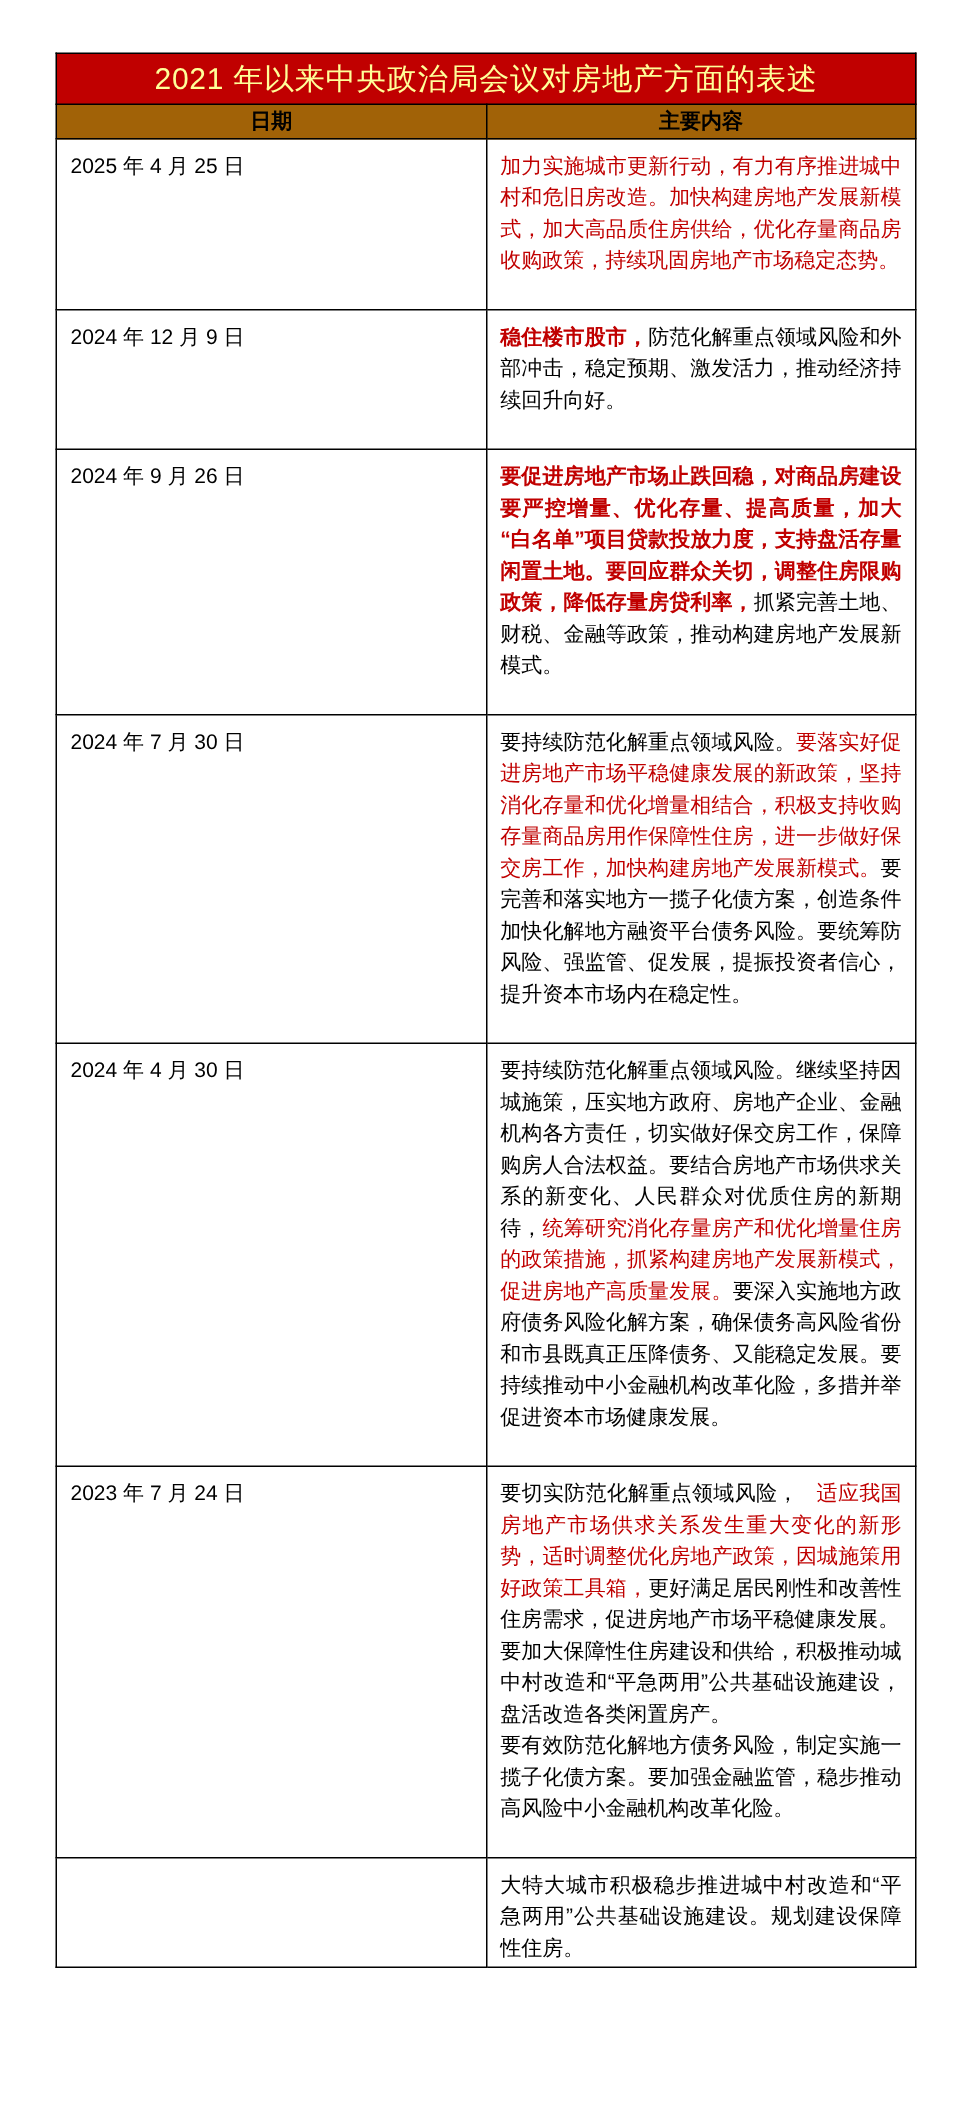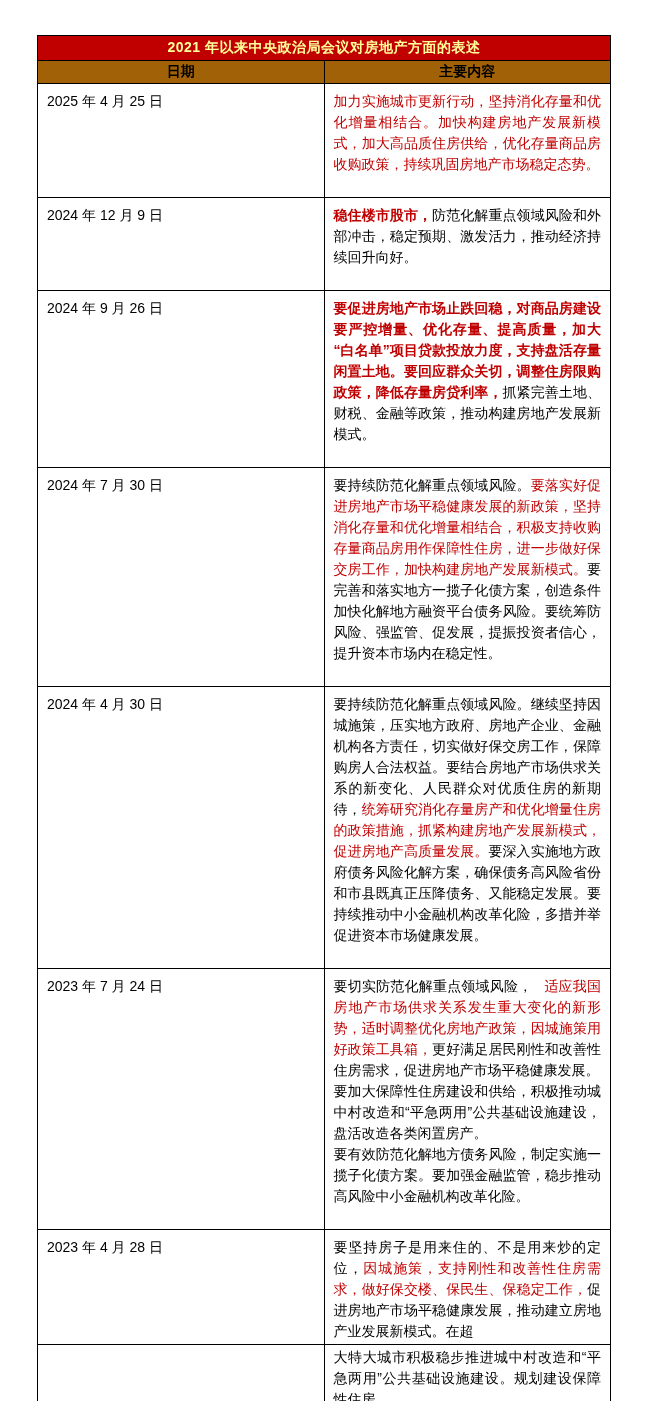--- a/index.html
+++ b/index.html
@@ -20,22 +20,22 @@
     border-collapse:collapse;
     width:574px;
     table-layout:fixed;
   }
   .policy-table th, .policy-table td {
     border:1px solid #000;
   }
   .title-cell {
     background:#C00000;
     color:#FFFF99;
-    font-size:14px;
-    font-weight:bold;
+    font-size:20px;
+    font-weight:normal;
     text-align:center;
     padding:3px 2px;
     letter-spacing:0.5px;
   }
   .col-header-row th {
     background:#a16207;
     color:#000;
     font-size:14px;
     font-weight:bold;
     text-align:center;
@@ -76,21 +76,21 @@
         <th colspan="2" class="title-cell" style="background: rgb(192, 0, 0); color: rgb(255, 255, 153);">2021 年以来中央政治局会议对房地产方面的表述</th>
       </tr>
       <tr class="col-header-row">
         <th class="col-date">日期</th>
         <th class="col-content">主要内容</th>
       </tr>
     </thead>
     <tbody>
         <tr>
           <td class="date-cell">2025 年 4 月 25 日</td>
-          <td class="content-cell"><span class="seg red" style="color: rgb(192, 0, 0);">加力实施城市更新行动，坚持消化存量和优化增量相结合。加快构建房地产发展新模式，加大高品质住房供给，优化存量商品房收购政策，持续巩固房地产市场稳定态势。</span></td>
+          <td class="content-cell"><span class="seg red" style="color: rgb(192, 0, 0);">加力实施城市更新行动，有力有序推进城中村和危旧房改造。加快构建房地产发展新模式，加大高品质住房供给，优化存量商品房收购政策，持续巩固房地产市场稳定态势。</span></td>
         </tr>
         <tr>
           <td class="date-cell">2024 年 12 月 9 日</td>
           <td class="content-cell"><span class="seg red" style="color: rgb(192, 0, 0); font-weight: bold;">稳住楼市股市，</span><span class="seg">防范化解重点领域风险和外部冲击，稳定预期、激发活力，推动经济持续回升向好。</span></td>
         </tr>
         <tr>
           <td class="date-cell">2024 年 9 月 26 日</td>
           <td class="content-cell"><span class="seg red" style="color: rgb(192, 0, 0); font-weight: bold;">要促进房地产市场止跌回稳，对商品房建设要严控增量、优化存量、提高质量，加大“白名单”项目贷款投放力度，支持盘活存量闲置土地。要回应群众关切，调整住房限购政策，降低存量房贷利率，</span><span class="seg">抓紧完善土地、财税、金融等政策，推动构建房地产发展新模式。</span></td>
         </tr>
         <tr>
@@ -101,22 +101,18 @@
           <td class="date-cell">2024 年 4 月 30 日</td>
           <td class="content-cell"><span class="seg">要持续防范化解重点领域风险。继续坚持因城施策，压实地方政府、房地产企业、金融机构各方责任，切实做好保交房工作，保障购房人合法权益。要结合房地产市场供求关系的新变化、人民群众对优质住房的新期待，</span><span class="seg red" style="color: rgb(192, 0, 0);">统筹研究消化存量房产和优化增量住房的政策措施，抓紧构建房地产发展新模式，促进房地产高质量发展。</span><span class="seg">要深入实施地方政府债务风险化解方案，确保债务高风险省份和市县既真正压降债务、又能稳定发展。要持续推动中小金融机构改革化险，多措并举促进资本市场健康发展。</span></td>
         </tr>
         <tr>
           <td class="date-cell">2023 年 7 月 24 日</td>
           <td class="content-cell"><span class="seg">要切实防范化解重点领域风险，</span><span class="seg red" style="color: rgb(192, 0, 0); margin-left: 12px;">适应我国房地产市场供求关系发生重大变化的新形势，适时调整优化房地产政策，因城施策用好政策工具箱，</span><span class="seg">更好满足居民刚性和改善性住房需求，促进房地产市场平稳健康发展。
 要加大保障性住房建设和供给，积极推动城中村改造和“平急两用”公共基础设施建设，盘活改造各类闲置房产。
 要有效防范化解地方债务风险，制定实施一揽子化债方案。要加强金融监管，稳步推动高风险中小金融机构改革化险。</span></td>
         </tr>
         <tr>
-          <td class="date-cell">2023 年 4 月 28 日</td>
-          <td class="content-cell"><span class="seg">要坚持房子是用来住的、不是用来炒的定位，</span><span class="seg red" style="color: rgb(192, 0, 0);">因城施策，支持刚性和改善性住房需求，做好保交楼、保民生、保稳定工作，</span><span class="seg">促进房地产市场平稳健康发展，推动建立房地产业发展新模式。在超</span></td>
-        </tr>
-        <tr>
           <td class="date-cell"></td>
           <td class="content-cell"><span class="seg">大特大城市积极稳步推进城中村改造和“平急两用”公共基础设施建设。规划建设保障性住房。</span></td>
         </tr>
       </tbody>
   </table>
 </div>
 
 </body></html>

